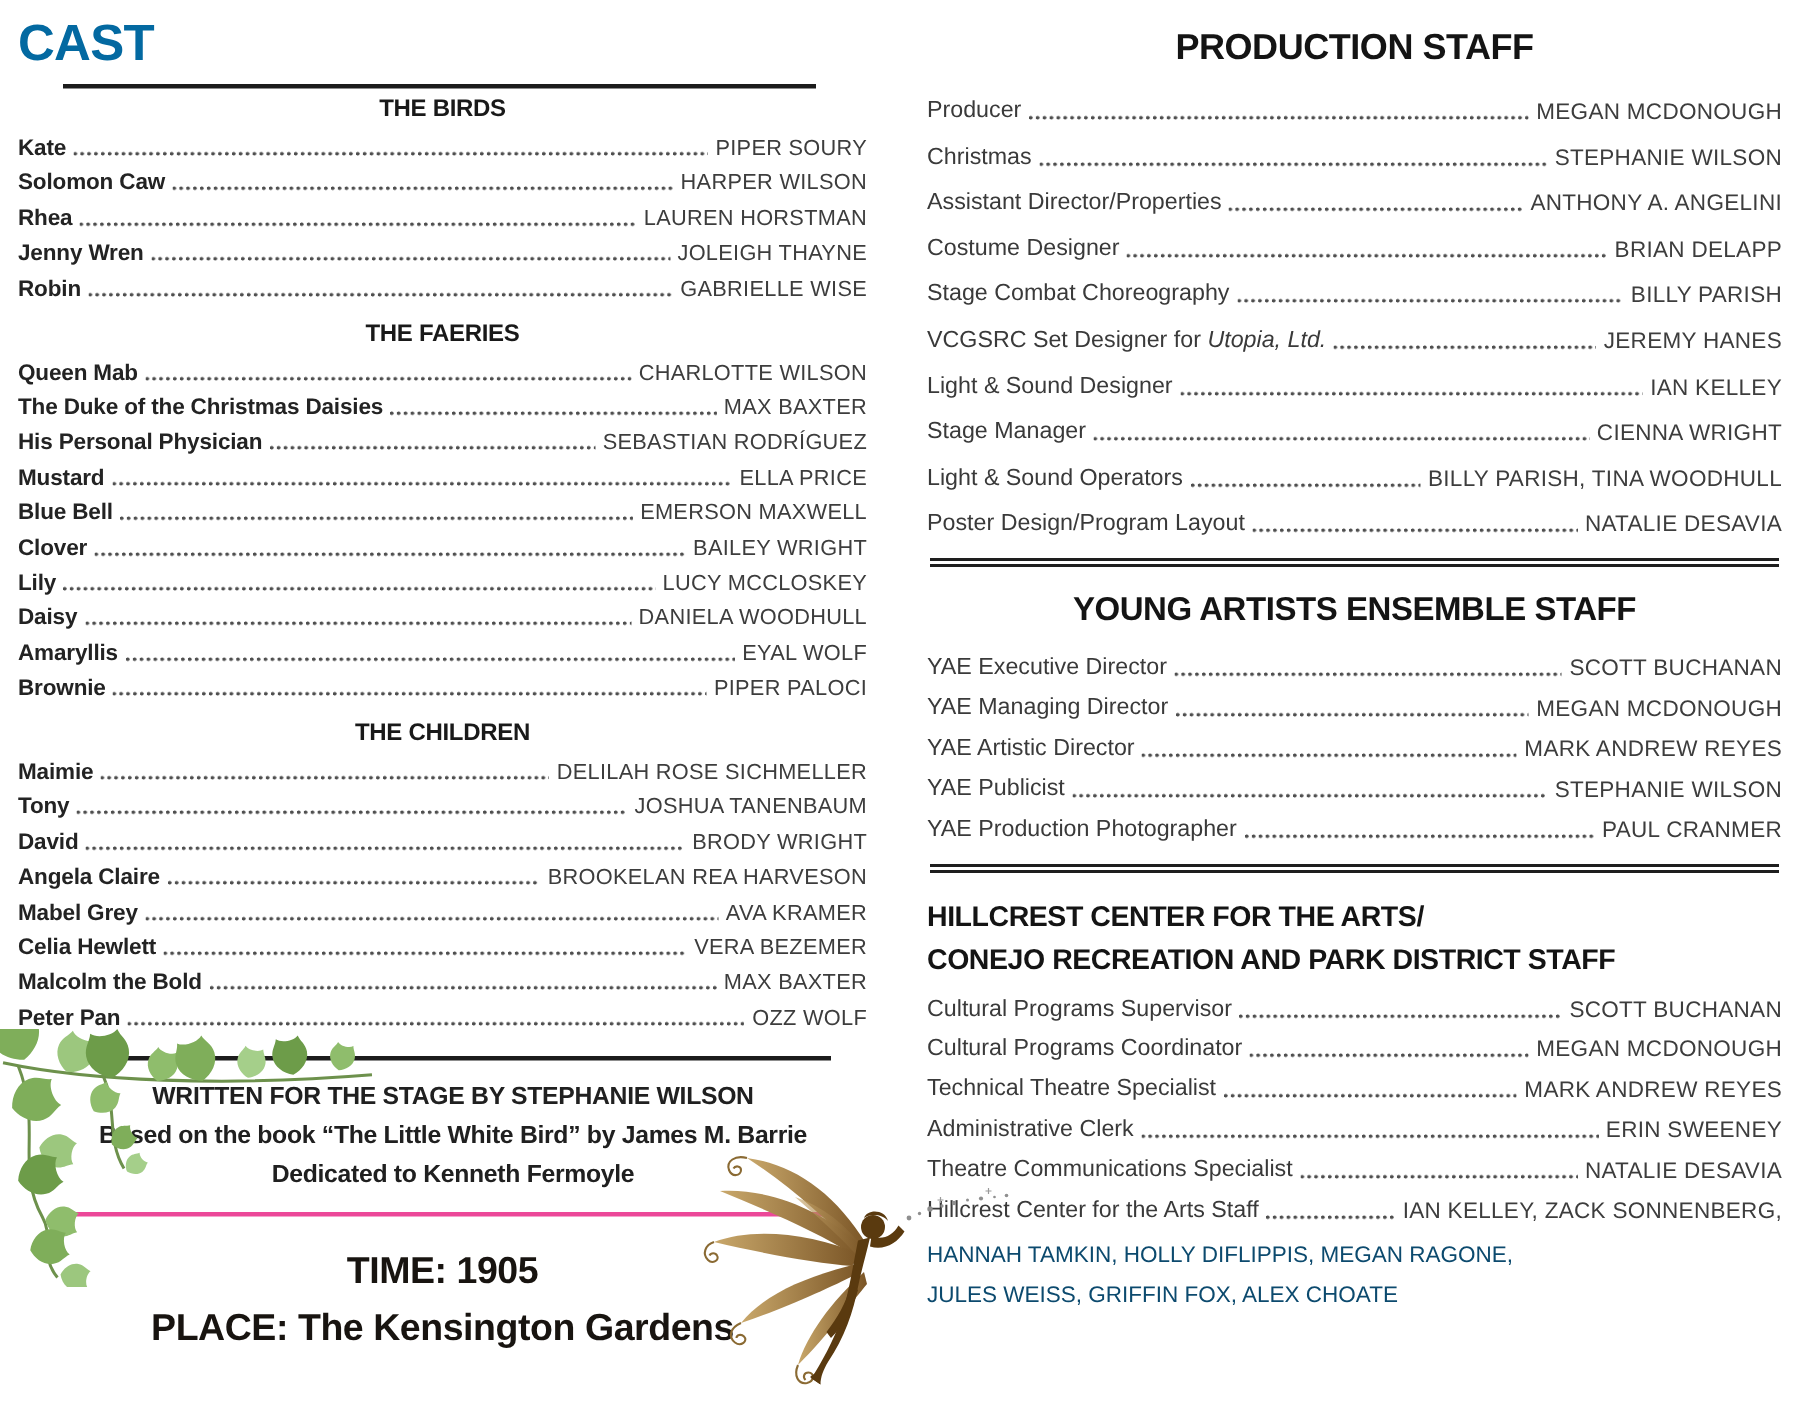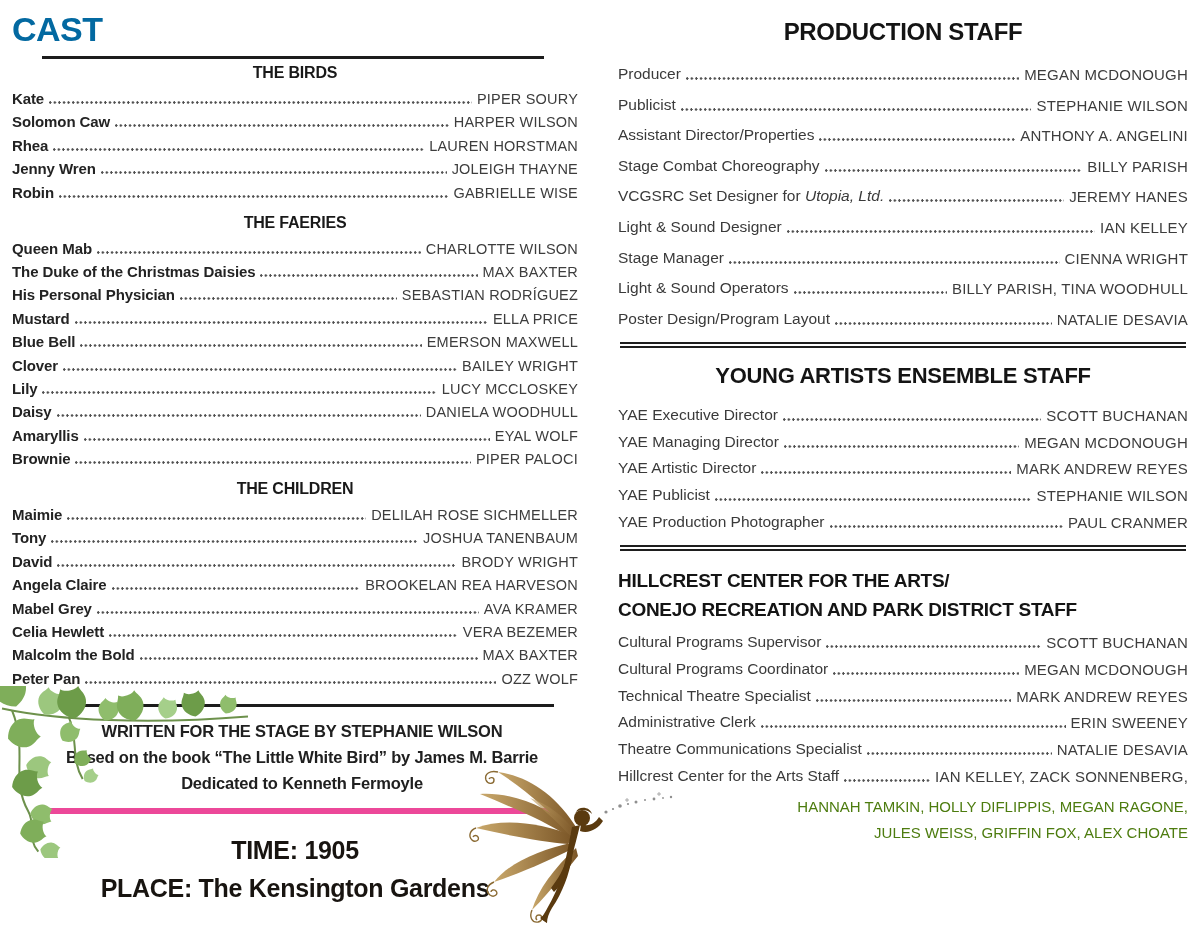--- a/index.html
+++ b/index.html
@@ -21,37 +21,37 @@
   .grp{text-align:center;font-size:16px;font-weight:bold;color:#191919;margin:13px 0 8px;letter-spacing:-.2px;}
   .grp.first{margin-top:5px;}
 
   .row{display:flex;align-items:flex-end;margin-bottom:6.4px;}
   .role{font-weight:bold;font-size:15px;color:#232323;white-space:nowrap;letter-spacing:-.1px;}
   .dots{flex:1 1 auto;min-width:14px;height:3px;margin:0 5px 3px;
     background-image:radial-gradient(circle at 1.2px 1.5px,#4e4e4e 1.05px,transparent 1.35px);
     background-size:4.6px 3px;background-repeat:repeat-x;}
   .actor,.name{font-size:14.5px;color:#3d3d3d;white-space:nowrap;letter-spacing:.2px;}
 
-  .credits{border-top:3px solid #1c1c1c;border-bottom:6px solid #ec4899;
+  .credits{border-top:3px solid #1c1c1c;border-bottom:3px solid #ec4899;
     margin:17px 24px 0 38px;padding:11px 0 12px;text-align:center;position:relative;}
   .credits p{margin:0;font-size:16.5px;font-weight:bold;color:#202020;line-height:26px;letter-spacing:-.2px;}
   .timeplace{text-align:center;margin-top:17px;}
   .timeplace p{margin:0;font-weight:700;font-size:25px;line-height:38px;color:#181410;letter-spacing:-.3px;}
 
   
   .rtitle{font-size:24px;font-weight:800;text-align:center;color:#141414;margin:6px 0 19px;letter-spacing:-.3px;}
   .srow{display:flex;align-items:flex-end;}
   .production .srow{margin-bottom:12.6px;}
   .yae .srow,.hill .srow{margin-bottom:8.8px;}
   .label{font-size:15.5px;color:#3a3a3a;white-space:nowrap;}
   .srow .name{font-size:15px;}
   .dbl{height:2px;border-top:2.6px solid #1e1e1e;border-bottom:2.6px solid #1e1e1e;margin:14px 2px 15px;}
   .ytitle{font-size:22px;font-weight:800;text-align:center;color:#141414;margin:2px 0 17px;letter-spacing:-.3px;}
   .htitle{font-size:19px;font-weight:800;color:#141414;line-height:29px;margin:0 0 9px;letter-spacing:-.3px;}
-  .staff-tail{text-align:right;font-size:15px;color:#4d7c0f;line-height:26.5px;}
+  .staff-tail{font-size:15px;color:#0c4a6e;line-height:26.5px;}
 
   
   .ivy{position:absolute;left:-2px;top:686px;width:252px;height:172px;z-index:3;pointer-events:none;}
   .fairy{position:absolute;left:468px;top:764px;width:214px;height:170px;z-index:4;pointer-events:none;}
 </style>
 </head>
 <body>
 
 <div class="page">
 
@@ -201,28 +201,33 @@
   <section class="col-right">
     <h2 class="rtitle">PRODUCTION STAFF</h2>
 
     <div class="production">
       <div class="srow">
           <span class="label">Producer</span>
           <span class="dots"></span>
           <span class="name">MEGAN MCDONOUGH</span>
         </div>
       <div class="srow">
-          <span class="label">Publicist</span>
+          <span class="label">Christmas</span>
           <span class="dots"></span>
           <span class="name">STEPHANIE WILSON</span>
         </div>
       <div class="srow">
           <span class="label">Assistant Director/Properties</span>
           <span class="dots"></span>
           <span class="name">ANTHONY A. ANGELINI</span>
+        </div>
+      <div class="srow">
+          <span class="label">Costume Designer</span>
+          <span class="dots"></span>
+          <span class="name">BRIAN DELAPP</span>
         </div>
       <div class="srow">
           <span class="label">Stage Combat Choreography</span>
           <span class="dots"></span>
           <span class="name">BILLY PARISH</span>
         </div>
       <div class="srow">
           <span class="label"><span>VCGSRC Set Designer for </span><i>Utopia, Ltd.</i></span>
           <span class="dots"></span>
           <span class="name">JEREMY HANES</span>

